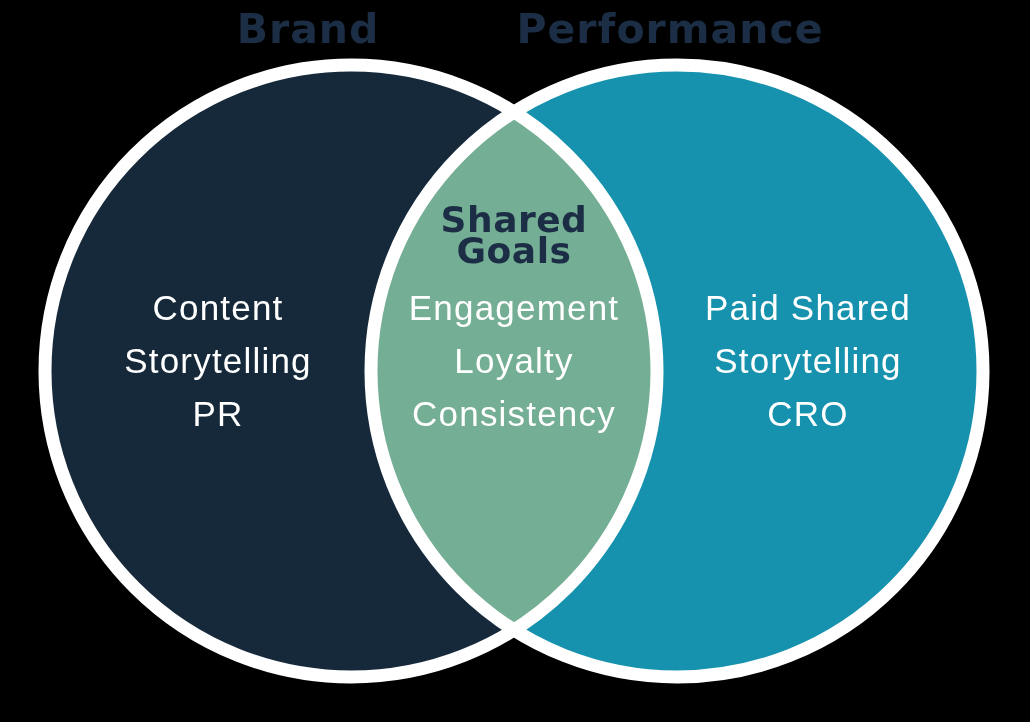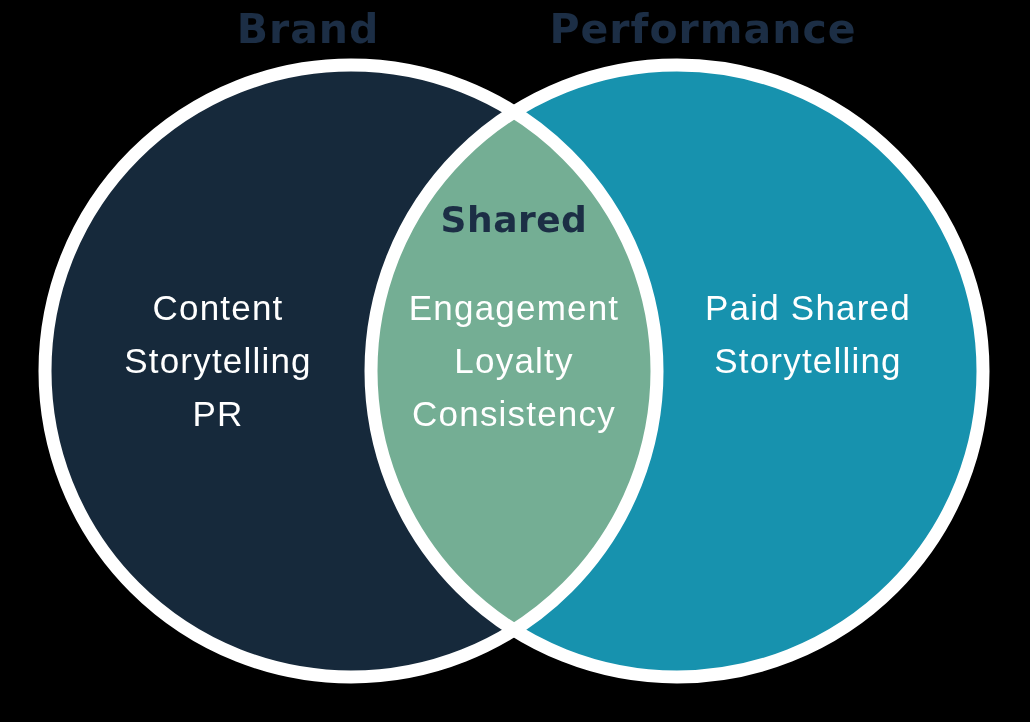--- a/index.html
+++ b/index.html
@@ -28,21 +28,21 @@
     transform: translateX(-50%);
     font-family: "DejaVu Sans", sans-serif;
     font-weight: 700;
     font-size: 41px;
     line-height: 46px;
     letter-spacing: 1px;
     color: var(--heading_navy, #1C2E45);
     white-space: nowrap;
   }
   .title-left  { left: 308px; }
-  .title-right { left: 703px; }
+  .title-right { left: 670px; }
 
   .col {
     position: absolute;
     top: 281px;
     transform: translateX(-50%);
     text-align: center;
     color: var(--text_white, #fff);
     font-family: "Liberation Sans", sans-serif;
     font-weight: 400;
     font-size: 35px;
@@ -93,32 +93,34 @@
 
     <circle cx="677" cy="371" r="306" fill="none" stroke-width="13" stroke="#FFFFFF"></circle>
   </svg>
 
   <div class="title title-left">Brand</div>
 
   <div class="title title-right">Performance</div>
 
   <div class="lens-heading">
     <div>Shared</div>
+    <div>Goals</div>
   </div>
 
   <div class="col col-left">
     <div>Content</div>
     <div>Storytelling</div>
     <div>PR</div>
   </div>
 
   <div class="col col-mid">
     <div>Engagement</div>
     <div>Loyalty</div>
     <div>Consistency</div>
   </div>
 
   <div class="col col-right">
     <div>Paid Shared</div>
     <div>Storytelling</div>
+    <div>CRO</div>
   </div>
 
 </div>
 
 </body></html>

